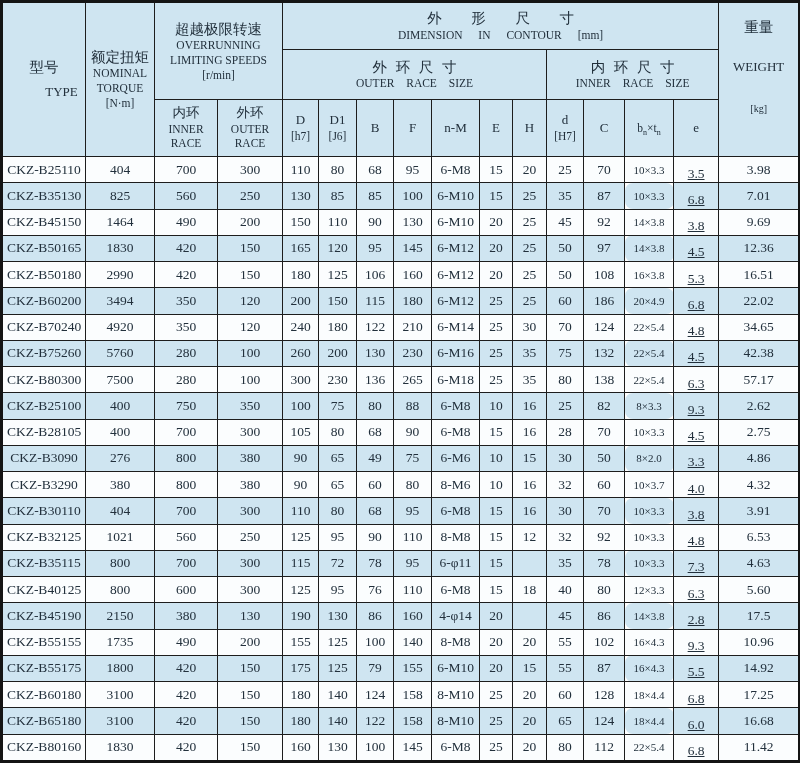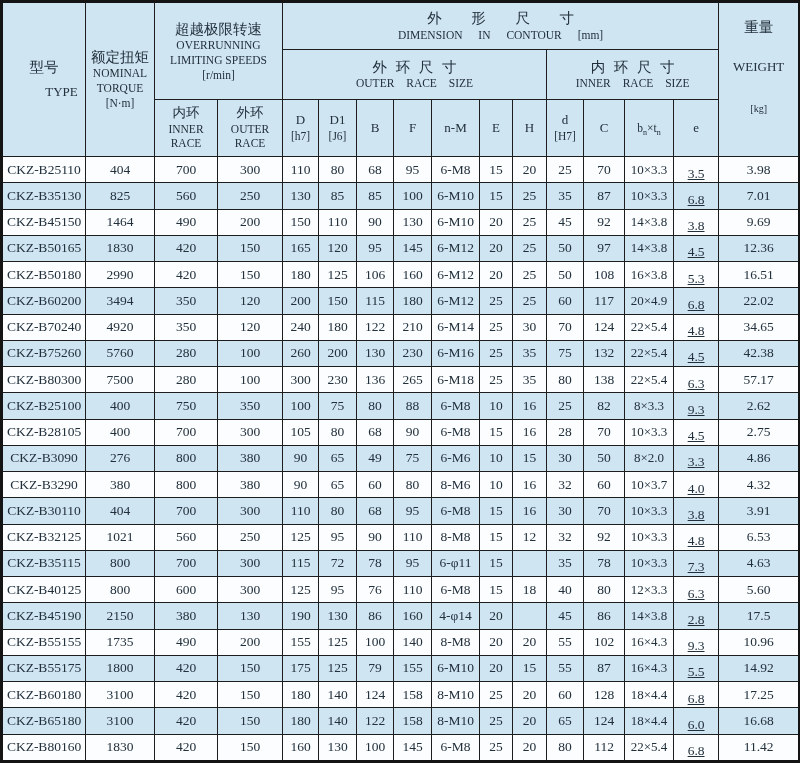--- a/index.html
+++ b/index.html
@@ -49,21 +49,21 @@
   .size-en { word-spacing: 9px; }
   .weight-cell .zh { margin-bottom: 22px; }
   .weight-cell .en { margin-bottom: 26px; }
   .bt-head { font-size: 11.5px; }
   .bt-head sub { font-size: 8px; }
   tbody td {
     font-size: 13.5px;
     background: var(--c-base);
   }
   tbody tr:nth-child(even) td { background: var(--c-alt); }
-  tbody td:nth-child(14) { font-size: 13px; }
+  tbody td:nth-child(14) { font-size: 11px; border-radius: 8px; }
   tbody td:nth-child(15) { padding-top: 8px; text-decoration: underline; }
 </style>
 </head>
 <body>
 
 <table class="spec">
   <colgroup>
     <col style="width:84px">
       <col style="width:69px">
       <col style="width:63px">
@@ -265,21 +265,21 @@
         <td>350</td>
         <td>120</td>
         <td>200</td>
         <td>150</td>
         <td>115</td>
         <td>180</td>
         <td>6-M12</td>
         <td>25</td>
         <td>25</td>
         <td>60</td>
-        <td>117</td>
+        <td>186</td>
         <td>20×4.9</td>
         <td>6.8</td>
         <td>22.02</td>
       </tr>
       <tr>
         <td>CKZ-B70240</td>
         <td>4920</td>
         <td>350</td>
         <td>120</td>
         <td>240</td>

